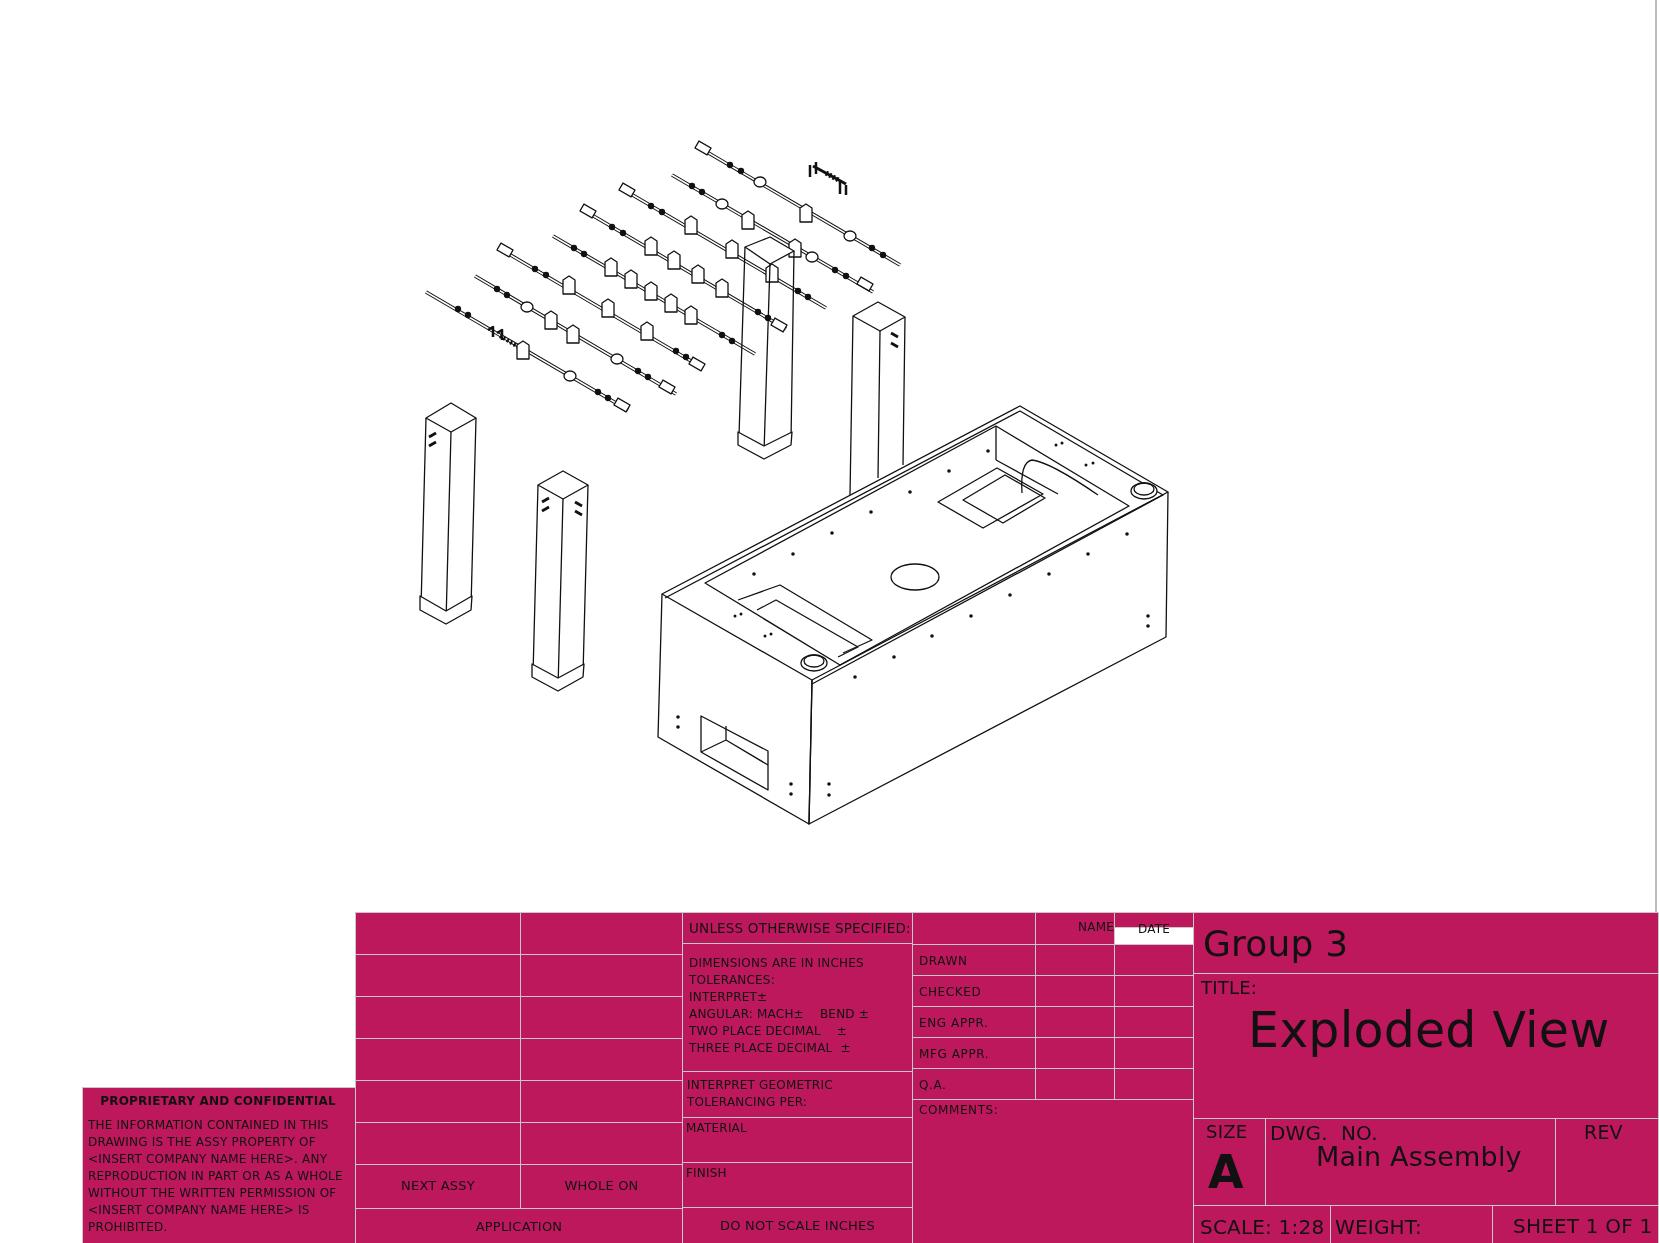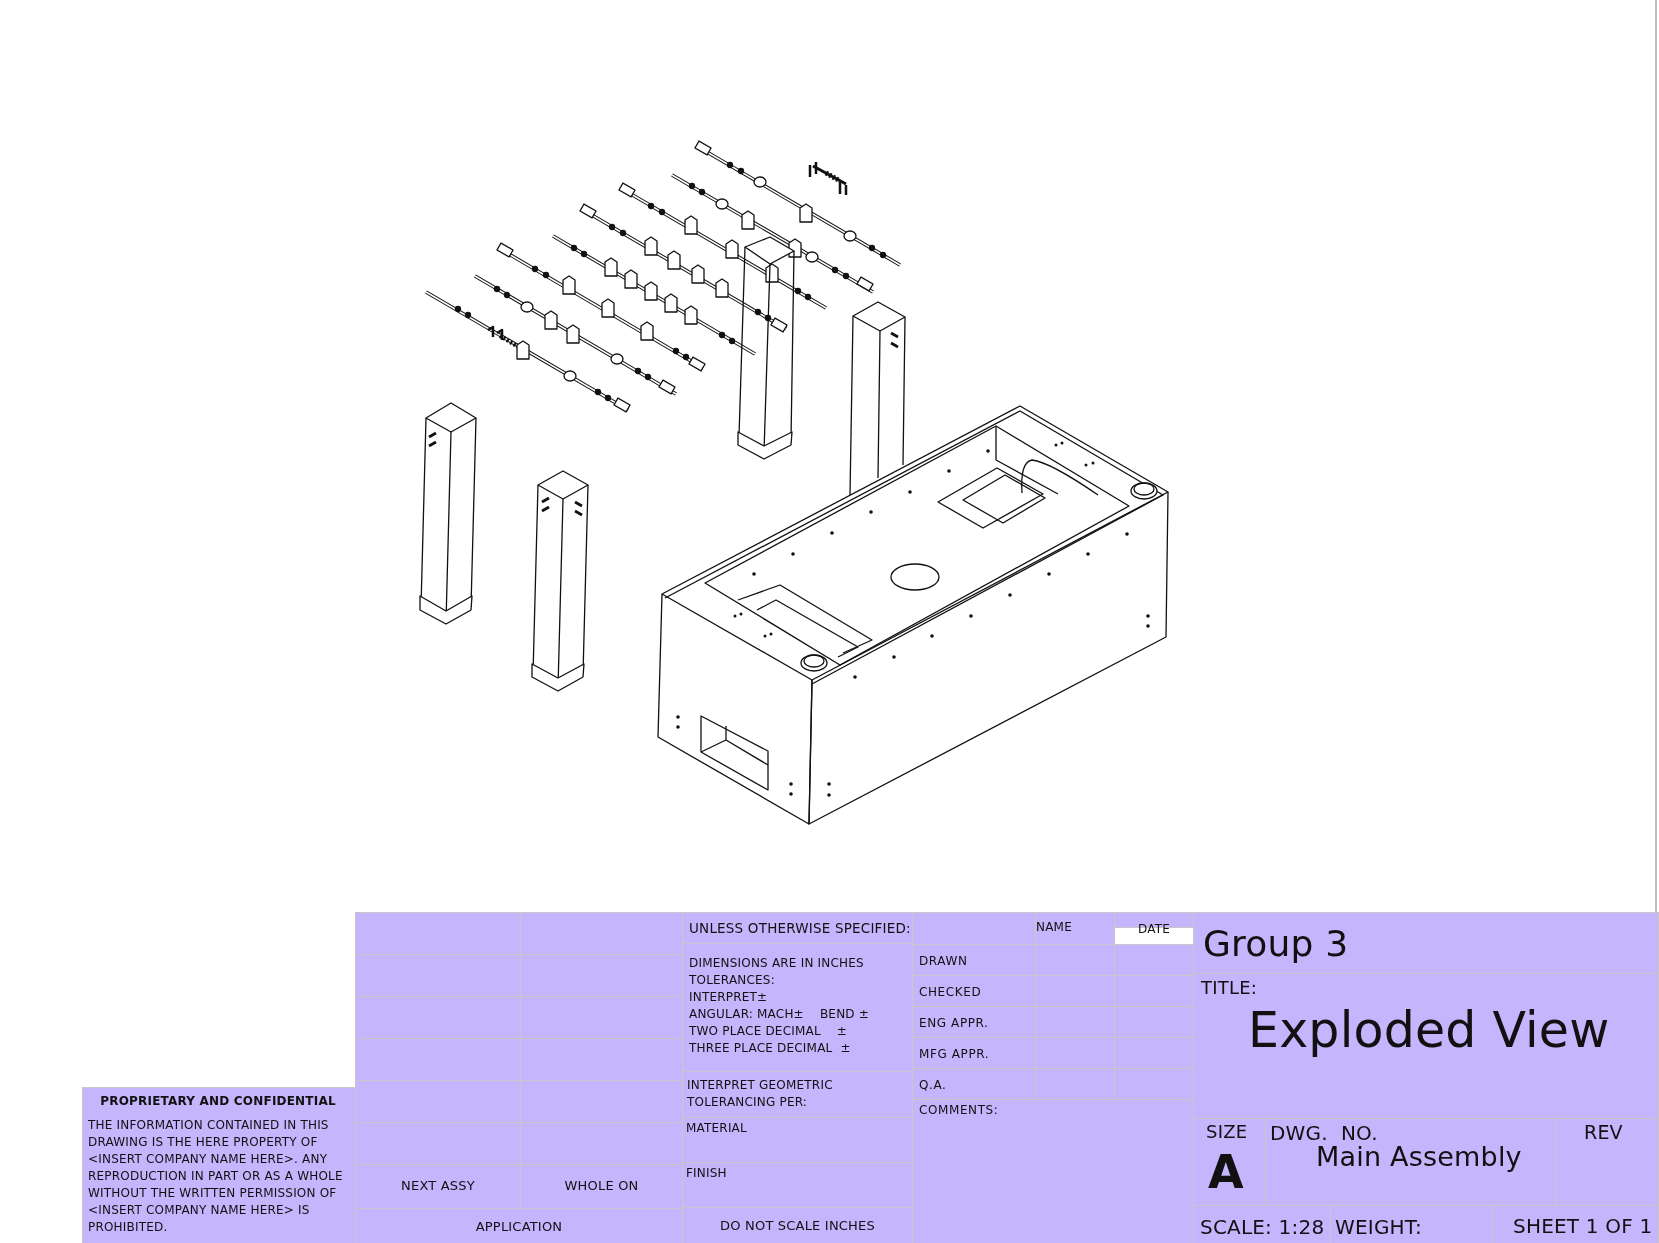--- a/index.html
+++ b/index.html
@@ -1,17 +1,17 @@
 <!DOCTYPE html>
 <html><head>
 <meta charset="utf-8">
 <style>
   html, body { margin:0; padding:0; background:#ffffff; }
   body { width:1659px; height:1243px; position:relative; overflow:hidden; font-family:"DejaVu Sans", sans-serif; color:#111; }
-  .cell { position:absolute; box-sizing:border-box; border:1.5px solid #c8c8c8; background:#c4b5fd; }
+  .cell { position:absolute; box-sizing:border-box; border:1.5px solid #c8c8c8; background:#be185d; }
   .t { position:absolute; white-space:nowrap; color:#111; letter-spacing:0.2px; }
   .sm { font-size:13px; }
   .xs { font-size:12px; }
   #drawing { position:absolute; left:0; top:0; width:1659px; height:905px; }
   .frame-right { position:absolute; left:1655px; top:0; width:2px; height:1243px; background:#bdbdbd; }
 </style>
 </head>
 <body>
 
 <svg id="drawing" viewBox="0 0 1659 905" xmlns="http://www.w3.org/2000/svg">
@@ -236,21 +236,21 @@
       </g>
     </g>
   </g>
 </svg>
 
 <div class="frame-right"></div>
 
 <div class="cell" style="left:82px;top:1087px;width:274px;height:160px;">
   <div class="t" style="left:0;width:270px;text-align:center;top:6px;font-size:12px;font-weight:bold;">PROPRIETARY AND CONFIDENTIAL</div>
   <div class="t xs" style="left:5px;top:30px;">THE INFORMATION CONTAINED IN THIS</div>
-  <div class="t xs" style="left:5px;top:47px;">DRAWING IS THE HERE PROPERTY OF</div>
+  <div class="t xs" style="left:5px;top:47px;">DRAWING IS THE ASSY PROPERTY OF</div>
   <div class="t xs" style="left:5px;top:64px;">&lt;INSERT COMPANY NAME HERE&gt;.  ANY</div>
   <div class="t xs" style="left:5px;top:81px;">REPRODUCTION IN PART OR AS A WHOLE</div>
   <div class="t xs" style="left:5px;top:98px;">WITHOUT THE WRITTEN PERMISSION OF</div>
   <div class="t xs" style="left:5px;top:115px;">&lt;INSERT COMPANY NAME HERE&gt; IS</div>
   <div class="t xs" style="left:5px;top:132px;">PROHIBITED.</div>
 </div>
 
 <div>
 
   <div class="cell" style="left:355px;top:912px;width:166px;height:43px;"></div>
@@ -301,21 +301,21 @@
   </div>
   <div class="cell" style="left:682px;top:1207px;width:231px;height:41px;">
     <div class="t sm" style="left:0;width:229px;text-align:center;top:10px;">DO NOT SCALE INCHES</div>
   </div>
 </div>
 
 <div>
 
   <div class="cell" style="left:912px;top:912px;width:124px;height:33px;"></div>
   <div class="cell" style="left:1035px;top:912px;width:80px;height:33px;">
-    <div class="t xs" style="left:0;width:78px;text-align:left;top:7px;">NAME</div>
+    <div class="t xs" style="left:0;width:78px;text-align:right;top:7px;">NAME</div>
   </div>
   <div class="cell" style="left:1114px;top:912px;width:80px;height:16px;">
     <div class="t xs" style="left:0;width:78px;text-align:center;top:9px;">DATE</div>
   </div>
 
   <div class="cell" style="left:912px;top:944px;width:124px;height:32px;">
     <div class="t xs" style="left:6px;top:9px;letter-spacing:0.6px;">DRAWN</div>
   </div>
   <div class="cell" style="left:1035px;top:944px;width:80px;height:32px;"></div>
   <div class="cell" style="left:1114px;top:944px;width:80px;height:32px;"></div>

